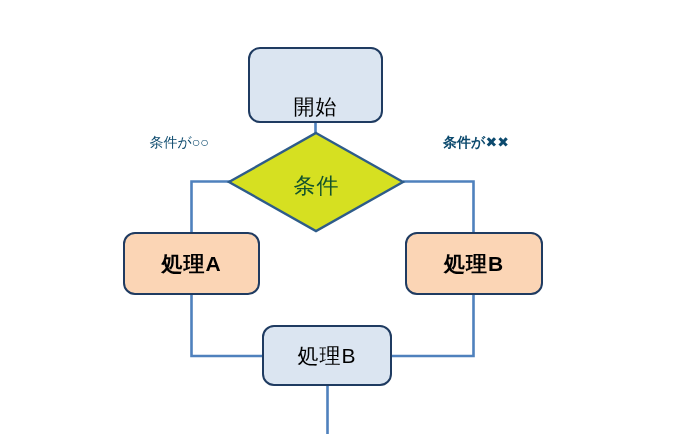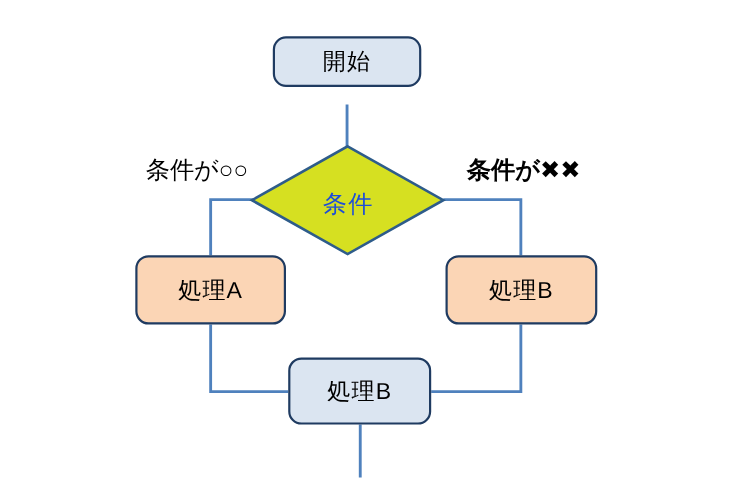--- a/index.html
+++ b/index.html
@@ -28,46 +28,46 @@
     border: 2.5px solid #1f3b61;
     border-radius: 12px;
     display: flex;
     align-items: center;
     justify-content: center;
     font-size: 21px;
     color: #000000;
     letter-spacing: 1px;
   }
   .node.blue  { background: #dbe5f1; }
-  .node.peach { background: #fbd5b5; }
-  .node-start      { left: 248px; top: 33px;  width: 135px; height: 46px; }
+  .node.peach { background: #fbd5b5; font-weight: bold; }
+  .node-start      { left: 248px; top: 47px;  width: 135px; height: 76px; align-items: flex-end; }
   .node-process-a  { left: 123px; top: 232px; width: 137px; height: 63px; }
   .node-process-b  { left: 405px; top: 232px; width: 138px; height: 63px; }
   .node-process-b2 { left: 262px; top: 325px; width: 130px; height: 61px; }
   .diamond-label {
     position: absolute;
     left: 244px;
     top: 171px;
     width: 145px;
     height: 30px;
     display: flex;
     align-items: center;
     justify-content: center;
     font-size: 22px;
-    color: #1d4ed8;
+    color: #14532d;
     letter-spacing: 1px;
   }
   .edge-label {
     position: absolute;
-    top: 141px;
+    top: 129px;
     height: 28px;
     display: flex;
     align-items: center;
-    font-size: 22px;
-    color: #000000;
+    font-size: 14px;
+    color: #0c4a6e;
     white-space: nowrap;
   }
   .edge-label-left  { left: 117px; width: 124px; justify-content: center; }
   .edge-label-right { left: 408px; width: 136px; justify-content: center; font-weight: bold; }
 </style>
 </head>
 <body>
 
 <div class="stage">
 

